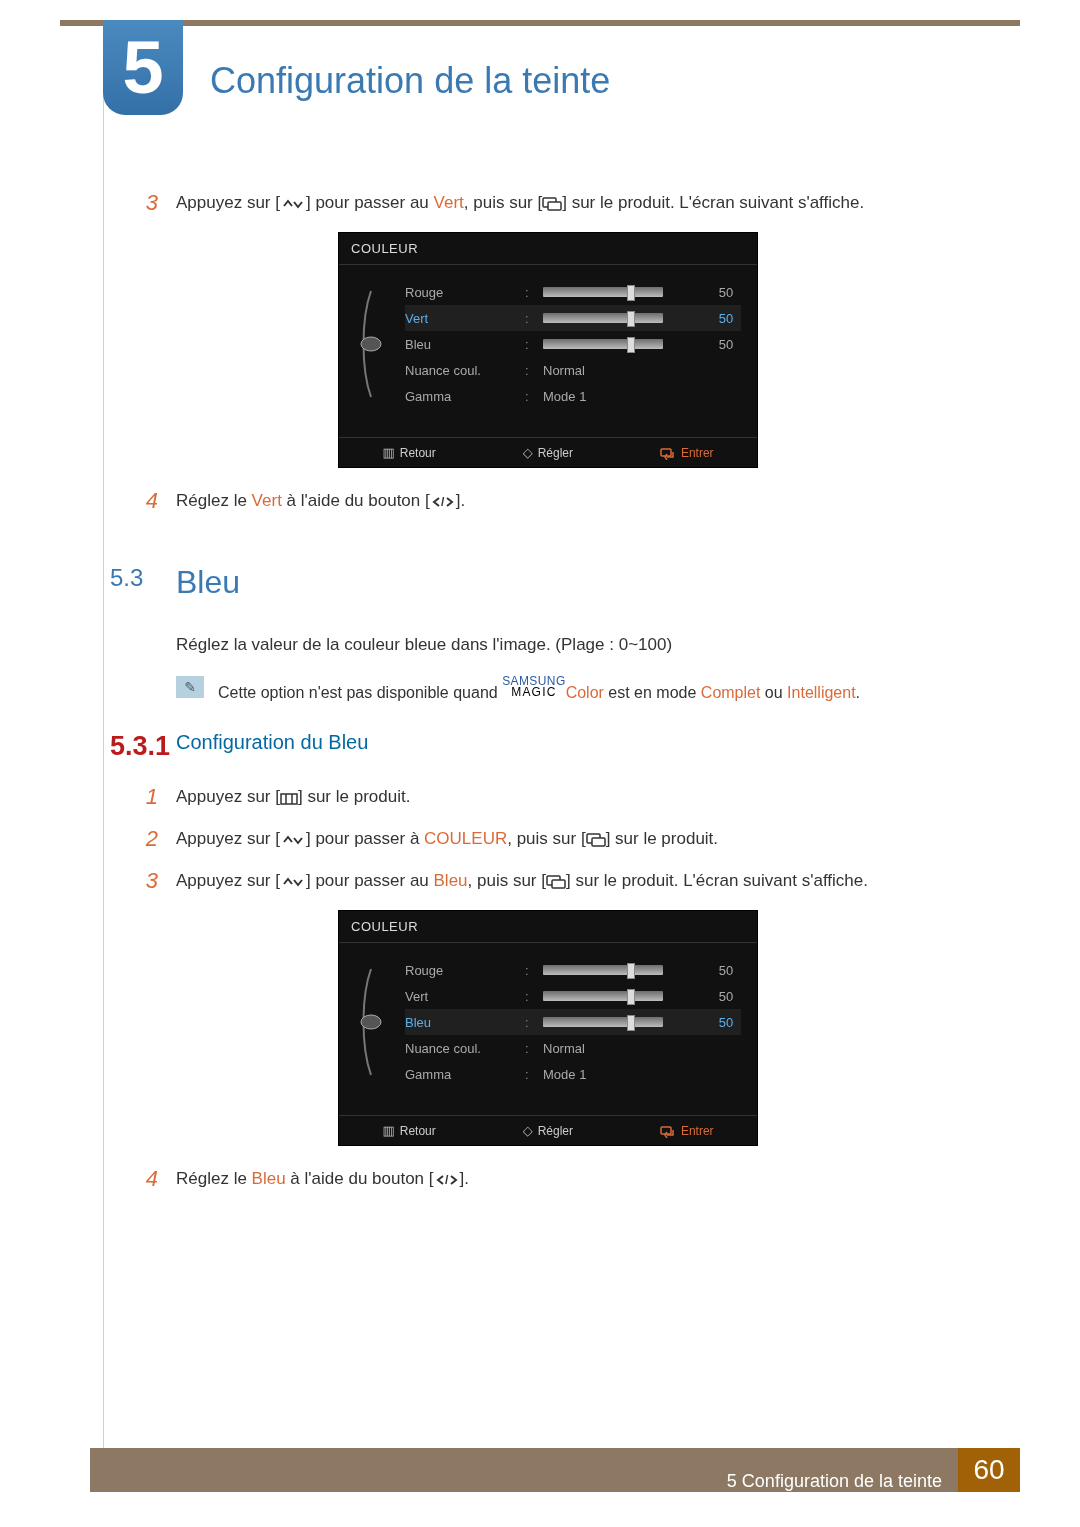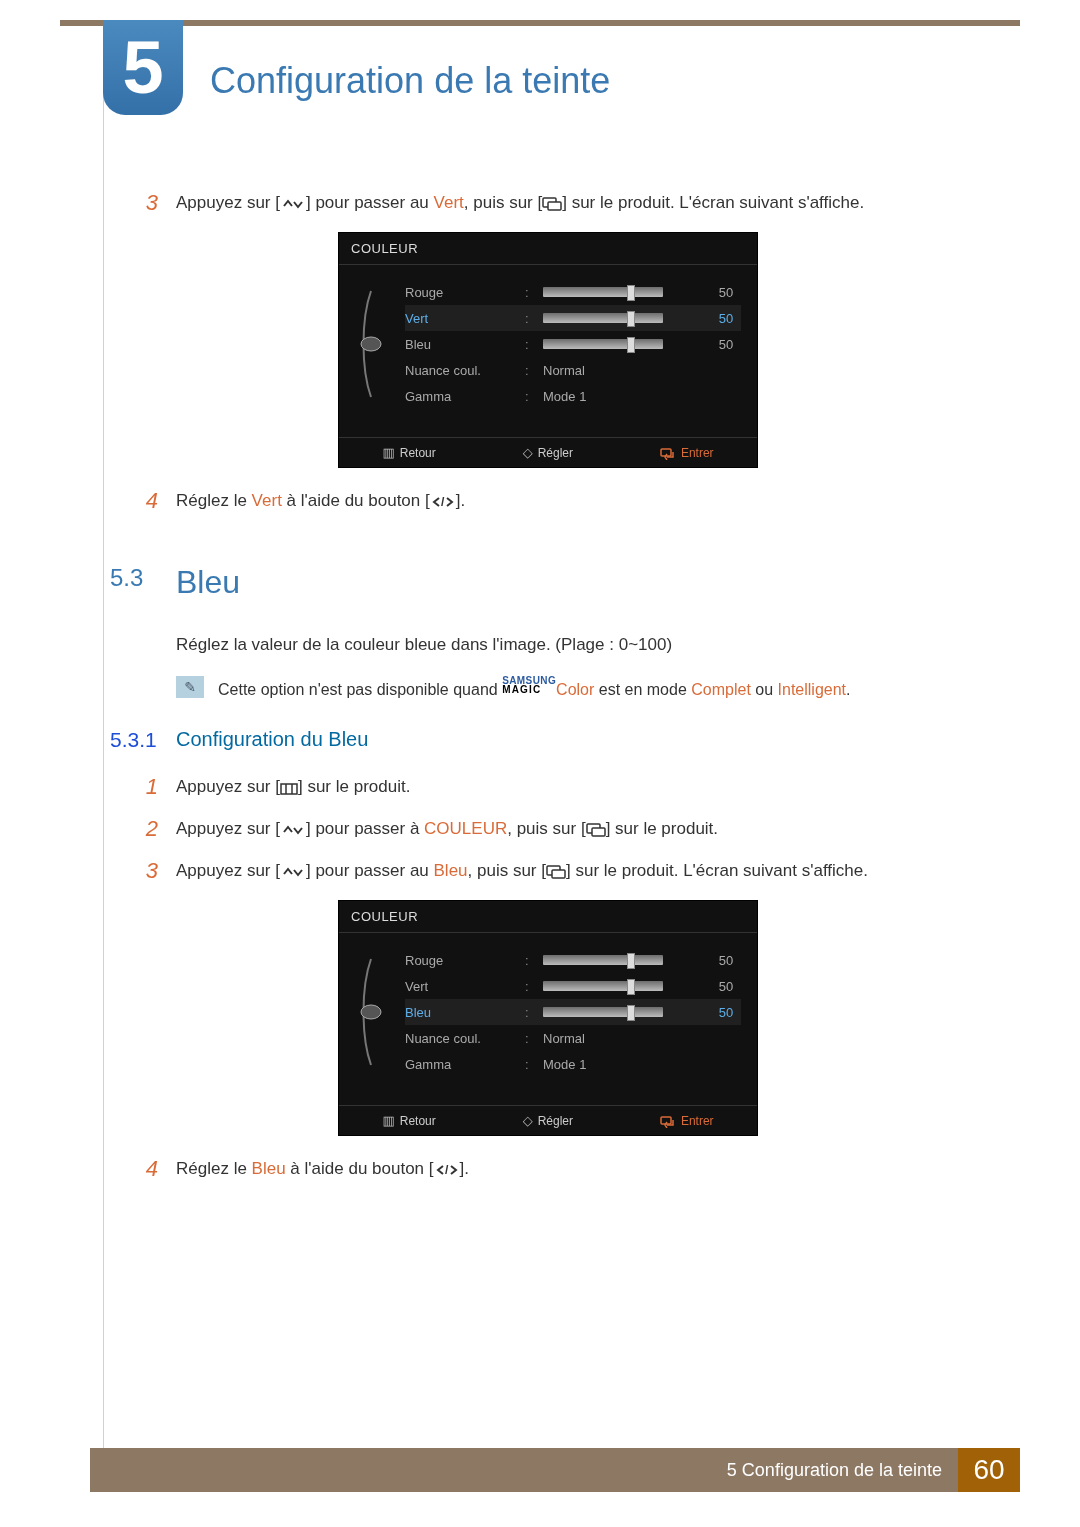--- a/index.html
+++ b/index.html
@@ -184,54 +184,55 @@
     display: flex;
     align-items: center;
     justify-content: center;
     font-size: 14px;
     color: #456;
     flex: 0 0 28px;
   }
   .note-text { font-size: 16px; line-height: 1.6; }
   .magic-label {
     display: inline-block;
-    font-size: 10px;
+    font-size: 12px;
     line-height: 0.9;
     vertical-align: 2px;
-    font-weight: bold;
+    font-weight: normal;
+    text-align: center;
   }
   .magic-label .s1 { display:block; color:#2a5a9f; letter-spacing:0.4px;}
   .magic-label .s2 { display:block; color:#000; letter-spacing:1.2px;}
   .subsection-head {
     display: flex;
     margin: 20px 0 22px 0;
   }
   .subsection-num {
     width: 68px;
     flex: 0 0 68px;
     text-align: left;
     padding-left: 2px;
-    font-size: 21px;
-    color: #1d4ed8;
-    font-weight: 400;
+    font-size: 27px;
+    color: #b91c1c;
+    font-weight: 700;
   }
   .subsection-title {
     font-size: 20px;
     color: #0369a1;
     font-weight: 500;
   }
   .footer-strip {
     position: absolute;
     left: 90px;
     right: 60px;
     bottom: 35px;
     height: 44px;
     background: #8d7864;
     display: flex;
-    align-items: center;
+    align-items: flex-end;
     justify-content: flex-end;
     color: #fff;
     font-size: 18px;
   }
   .footer-text { padding-right: 16px; }
   .footer-page {
     width: 62px;
     height: 44px;
     background: #a16207;
     display: flex;

